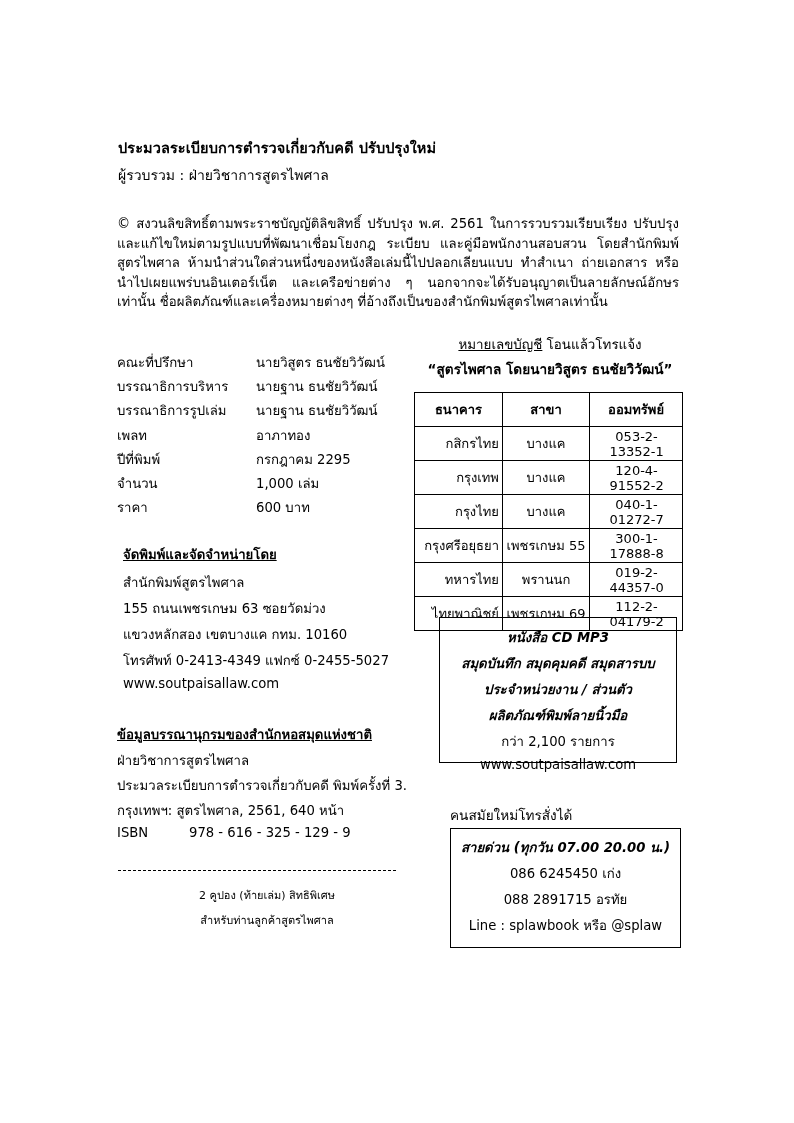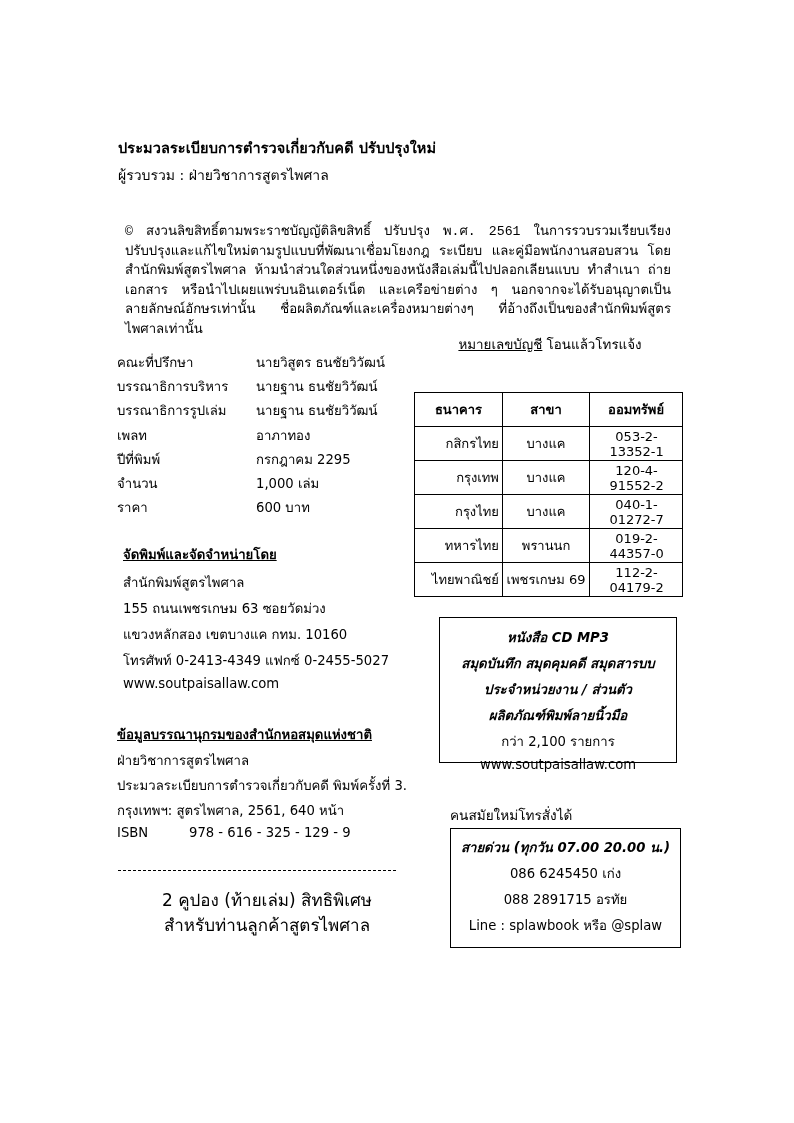--- a/index.html
+++ b/index.html
@@ -42,21 +42,21 @@
   
   #copyright-block {
     position: absolute;
     left: 117px; top: 210px;
     width: 562px;
     font-size: 13.2px;
     line-height: 19.6px;
     text-align: justify;
     text-justify: inter-word;
   }
-  #copyright-block p { margin: 8px; font-family: Liberation Mono, monospace; }
+  #copyright-block p { margin: 0; }
 
   
   #credits-list {
     position: absolute;
     left: 117px; top: 348px;
     width: 290px;
     font-size: 13.2px;
   }
   #credits-list .row {
     display: flex;
@@ -105,21 +105,21 @@
     width: 278px;
     height: 0;
     border-top: 1.5px dashed #000000;
   }
 
   
   #coupon-note {
     position: absolute;
     left: 117px; top: 882px;
     width: 300px;
-    font-size: 17px;
+    font-size: 11px;
     text-align: center;
   }
   #coupon-note .ln { height: 25px; }
 
   
   #account-heading {
     position: absolute;
     left: 410px; top: 330px;
     width: 280px;
     text-align: center;
@@ -252,20 +252,21 @@
 
   <div id="coupon-divider"></div>
 
   <div id="coupon-note">
     <div class="ln">2   คูปอง (ท้ายเล่ม) สิทธิพิเศษ</div>
     <div class="ln">สำหรับท่านลูกค้าสูตรไพศาล</div>
   </div>
 
   <div id="account-heading">
     <div class="l1"><span class="ul">หมายเลขบัญชี</span><span>  โอนแล้วโทรแจ้ง</span></div>
+    <div class="l2">“สูตรไพศาล  โดยนายวิสูตร  ธนชัยวิวัฒน์”</div>
   </div>
 
   <table id="bank-table">
     <thead>
       <tr>
         <th class="c-bank">ธนาคาร</th>
         <th class="c-branch">สาขา</th>
         <th class="c-acct">ออมทรัพย์</th>
       </tr>
     </thead>
@@ -277,20 +278,25 @@
       </tr>
       <tr>
         <td class="c-bank">กรุงเทพ</td>
         <td class="c-branch">บางแค</td>
         <td class="c-acct">120-4-91552-2</td>
       </tr>
       <tr>
         <td class="c-bank">กรุงไทย</td>
         <td class="c-branch">บางแค</td>
         <td class="c-acct">040-1-01272-7</td>
+      </tr>
+      <tr>
+        <td class="c-bank">กรุงศรีอยุธยา</td>
+        <td class="c-branch">เพชรเกษม  55</td>
+        <td class="c-acct">300-1-17888-8</td>
       </tr>
       <tr>
         <td class="c-bank">ทหารไทย</td>
         <td class="c-branch">พรานนก</td>
         <td class="c-acct">019-2-44357-0</td>
       </tr>
       <tr>
         <td class="c-bank">ไทยพาณิชย์</td>
         <td class="c-branch">เพชรเกษม 69</td>
         <td class="c-acct">112-2-04179-2</td>

